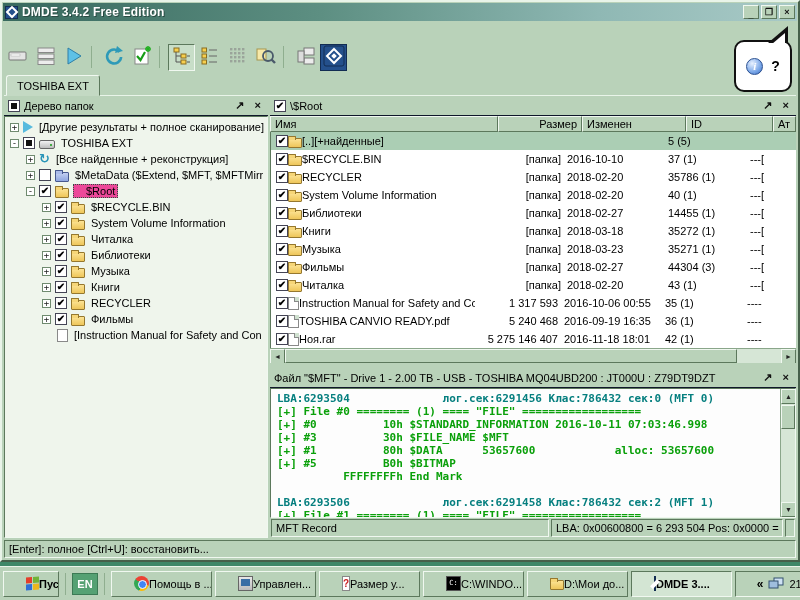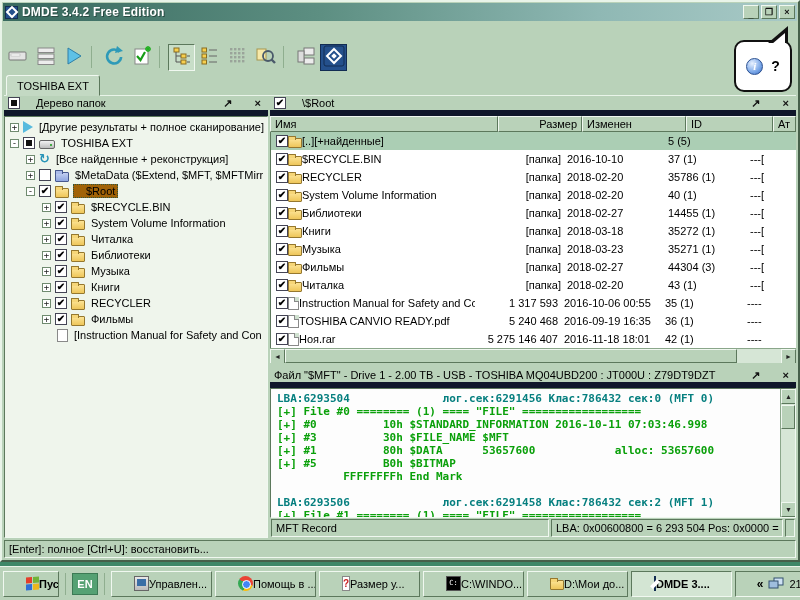--- a/index.html
+++ b/index.html
@@ -41,22 +41,22 @@
 
   
   #tabbar { position:absolute; left:2px; top:71px; right:2px; height:23px; }
   .tab { position:absolute; left:2px; bottom:0; height:21px; padding:0 10px; display:flex; align-items:center;
       background:#c3d9c3; border:1px solid; border-color:#f0f8f0 #5c785c transparent #f0f8f0;
       border-radius:3px 3px 0 0; font-size:11px; }
   .tab-sep-line { position:absolute; left:0; right:0; bottom:0; height:1px; background:#e9f4e9; }
 
   
   .panel { position:absolute; background:#b9d2b9; }
-  .phdr { height:20px; display:flex; align-items:center; padding:0 4px; gap:16px;
-      border-bottom:6px solid #0f172a; }
+  .phdr { height:20px; display:flex; align-items:center; padding:0 4px; gap:4px;
+      border-bottom:1px solid #0f172a; }
   .phdr .ptitle { flex:1; white-space:nowrap; overflow:hidden; }
   .pbtn { font-size:11px; font-weight:bold; padding:0 3px; color:#111; line-height:1; }
 
   
   .cb { width:12px; height:12px; background:#fff; border:1px solid #445; display:inline-flex;
       align-items:center; justify-content:center; flex:0 0 auto; position:relative; }
   .cb.checked::after { content:'✔'; font-size:10px; font-weight:bold; color:#000; line-height:1; }
   .cb.partial::after { content:''; width:6px; height:6px; background:#111; }
 
   
@@ -85,21 +85,21 @@
   .ico-drive { width:16px; height:9px; margin-top:3px; background:linear-gradient(#f2f2f2,#bdbdbd);
       border:1px solid #666; border-radius:2px; }
   .ico-drive::after { content:''; position:absolute; right:2px; top:3px; width:2px; height:2px; background:#4a4; }
 
   
   #tree-panel { left:2px; top:94px; width:264px; height:442px; }
   #tree-body { position:absolute; left:0; top:20px; right:0; bottom:0; background:#eff5ec; overflow:hidden;
       border:1px solid; border-color:#5c785c #f0f8f0 #f0f8f0 #5c785c; padding-top:2px; }
   .tree-row { height:16px; display:flex; align-items:center; gap:4px; white-space:nowrap; padding-right:2px; }
   .tree-label { padding:0 2px; }
-  .tree-row.selected .tree-label { background:#a16207; border:1px dotted #2d5540; color:#000;padding-left:12px; }
+  .tree-row.selected .tree-label { background:#ec4899; border:1px dotted #2d5540; color:#000;padding-left:12px; }
 
   
   #file-panel { left:268px; top:94px; width:526px; height:267px; }
   #col-hdr { position:absolute; left:0; top:20px; right:0; height:16px; display:flex; background:#b9d2b9; }
   .col-cell { border:1px solid; border-color:#f0f8f0 #5c785c #5c785c #f0f8f0; padding:1px 4px; overflow:hidden; white-space:nowrap; }
   #file-rows { position:absolute; left:0; top:36px; right:0; bottom:15px; background:#fff; overflow:hidden;
       border-left:1px solid #5c785c; }
   .frow { height:18px; display:flex; align-items:center; gap:0; padding-left:5px; white-space:nowrap; }
   .frow.selected { background:#abceb4; }
   .fc-name { width:176px; overflow:hidden; }
@@ -583,26 +583,26 @@
         <i style="background:#2f6fd6"></i>
         <i style="background:#edb51e"></i>
     </span>
     <span>Пуск</span>
   </div>
   <span class="tb-sep"></span>
   <div id="lang-box">EN</div>
   <span class="tb-sep"></span>
   <div id="task-buttons" style="display:flex;flex:1;gap:3px;">
       <div class="task-btn">
+        <span class="ti ti-chrome"></span>
+        <span>Помощь в ...</span>
+      </div>
+      <div class="task-btn">
         <span class="ti ti-mgmt"></span>
         <span>Управлен...</span>
-      </div>
-      <div class="task-btn">
-        <span class="ti ti-chrome"></span>
-        <span>Помощь в ...</span>
       </div>
       <div class="task-btn">
         <span class="ti-doc">?</span>
         <span>Размер у...</span>
       </div>
       <div class="task-btn">
         <span class="ti ti-cmd">C:</span>
         <span>C:\WINDO...</span>
       </div>
       <div class="task-btn">

